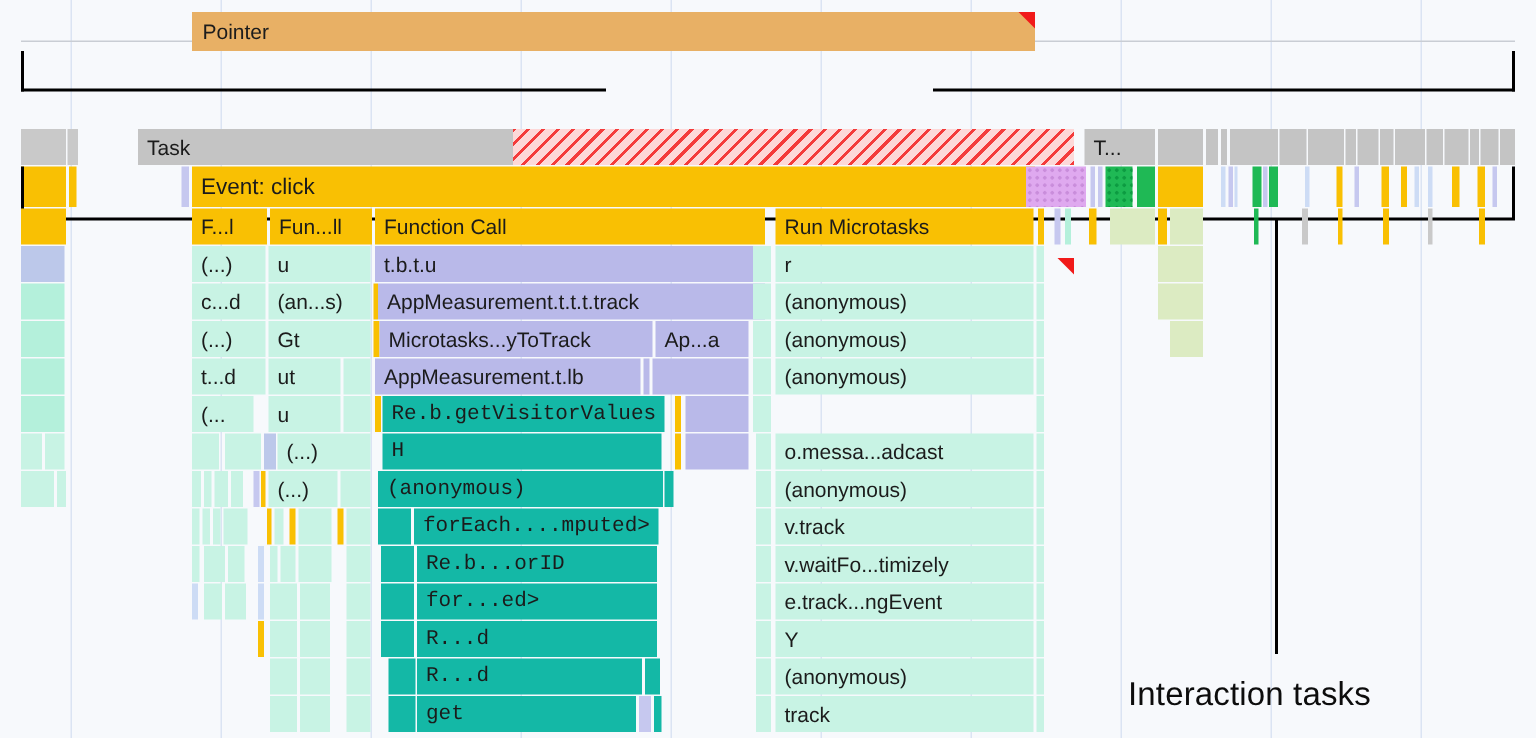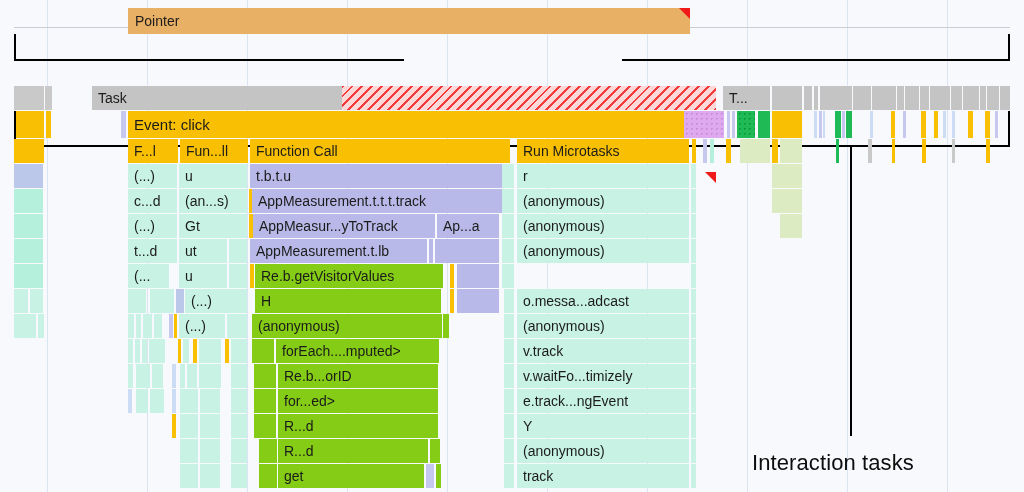--- a/index.html
+++ b/index.html
@@ -43,21 +43,21 @@
     font-weight:normal;font-size:14px;color:#1b1b1b;
     line-height:24px;padding-left:6px;display:block;
   }
   .c-task{background:#c4c4c4;}
   .c-task-hatch{
     background-color:#fdd8d8;
     background-image:repeating-linear-gradient(-45deg,#f43b3b 0 2px,#fdd8d8 2px 7px);
   }
   .c-yellow{background:#f9c003;}
   .c-purple{background:#b9b9e9;}
-  .c-pink{background:#84cc16;}
+  .c-pink{background:#14b8a6;font-family:Liberation Mono, monospace;}
   .c-teal{background:#b4f0db;}
   .c-teal2{background:#c8f3e4;}
   .c-green{background:#1fb955;}
   .c-lgreen{background:#dcebc2;}
   .c-violet{background:#dfa9ef;}
   .c-lav{background:#c6c8ef;}
   .c-blue{background:#bcc8ea;}
   .c-lblue{background:#cddcf5;}
   .c-gray{background:#c9c9c9;}
 
@@ -233,21 +233,21 @@
   <div class="row" style="left:0;top:214px;width:1024px">
     <div class="blk c-teal" style="left:14px;width:29px"></div>
     <div class="blk c-teal2" style="left:128px;width:49px">
       <b>(...)</b>
     </div>
     <div class="blk c-teal2" style="left:179px;width:68px">
       <b>Gt</b>
     </div>
     <div class="blk c-yellow" style="left:249px;width:4px"></div>
     <div class="blk c-purple" style="left:253px;width:182px">
-      <b>AppMeasur...yToTrack</b>
+      <b>Microtasks...yToTrack</b>
     </div>
     <div class="blk c-purple" style="left:437px;width:62px">
       <b>Ap...a</b>
     </div>
     <div class="blk c-teal2" style="left:502px;width:12px"></div>
     <div class="blk c-teal2" style="left:517px;width:172px">
       <b>(anonymous)</b>
     </div>
     <div class="blk c-teal2" style="left:691px;width:5px"></div>
     <div class="blk c-lgreen" style="left:780px;width:22px"></div>

